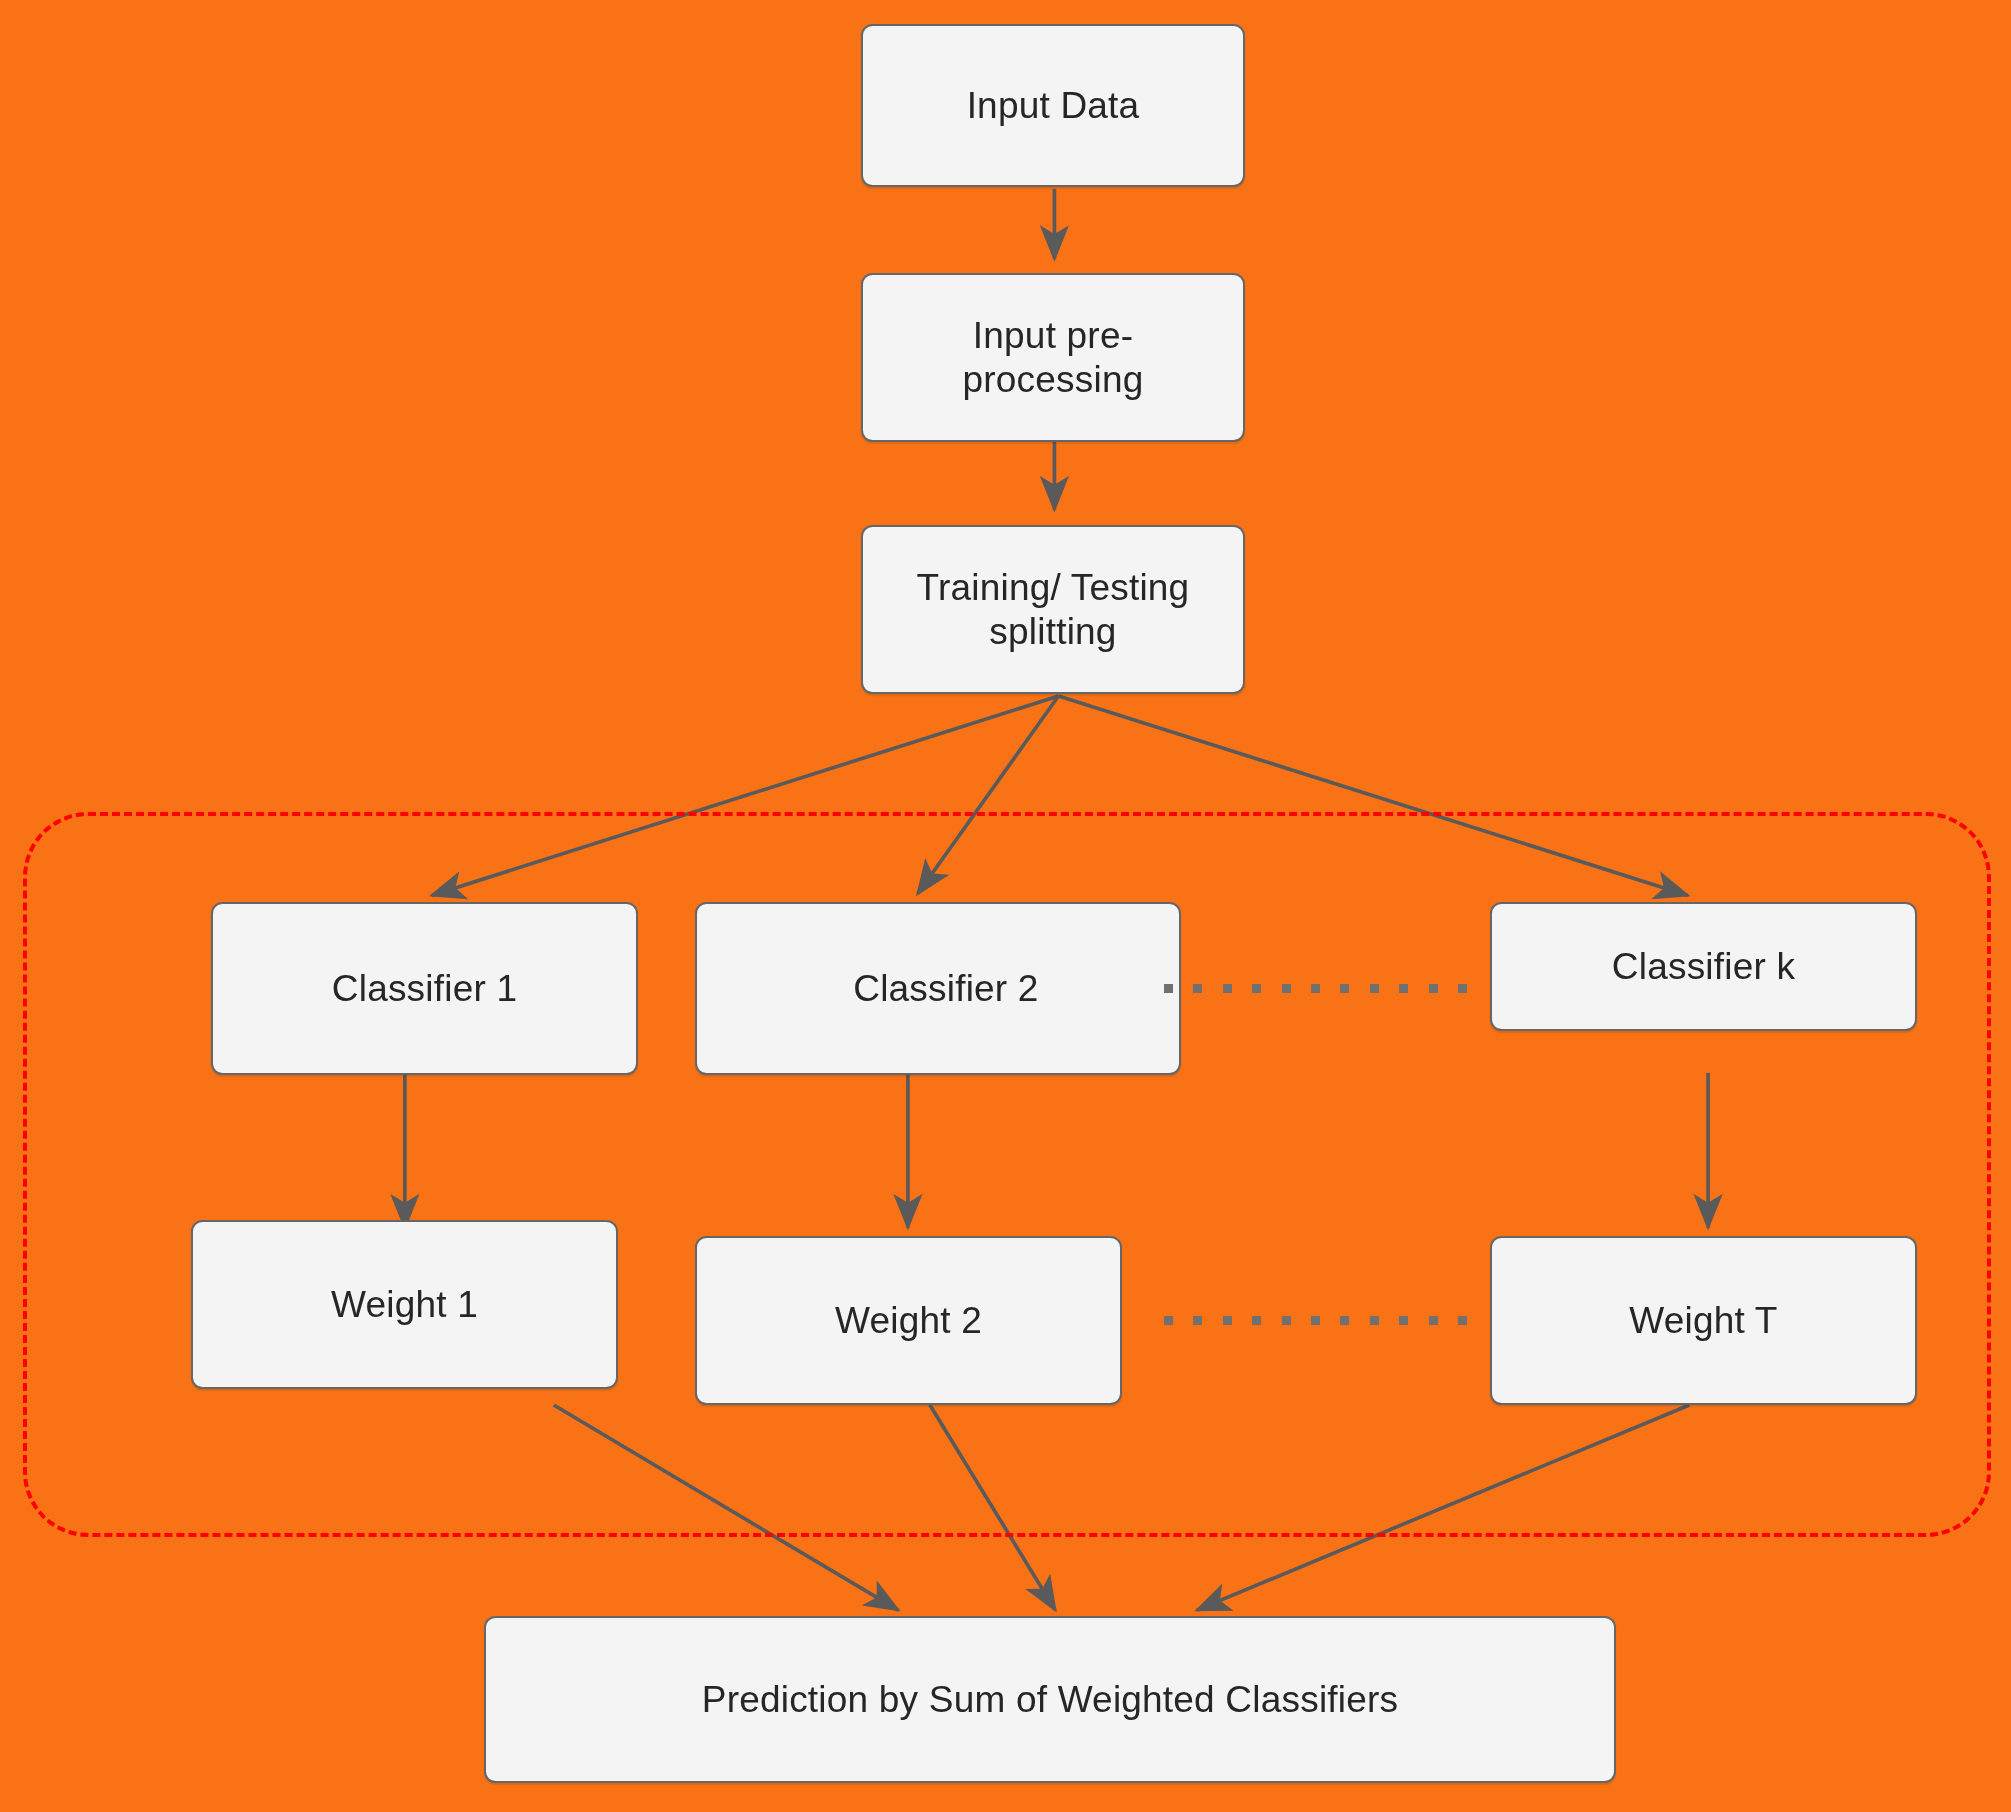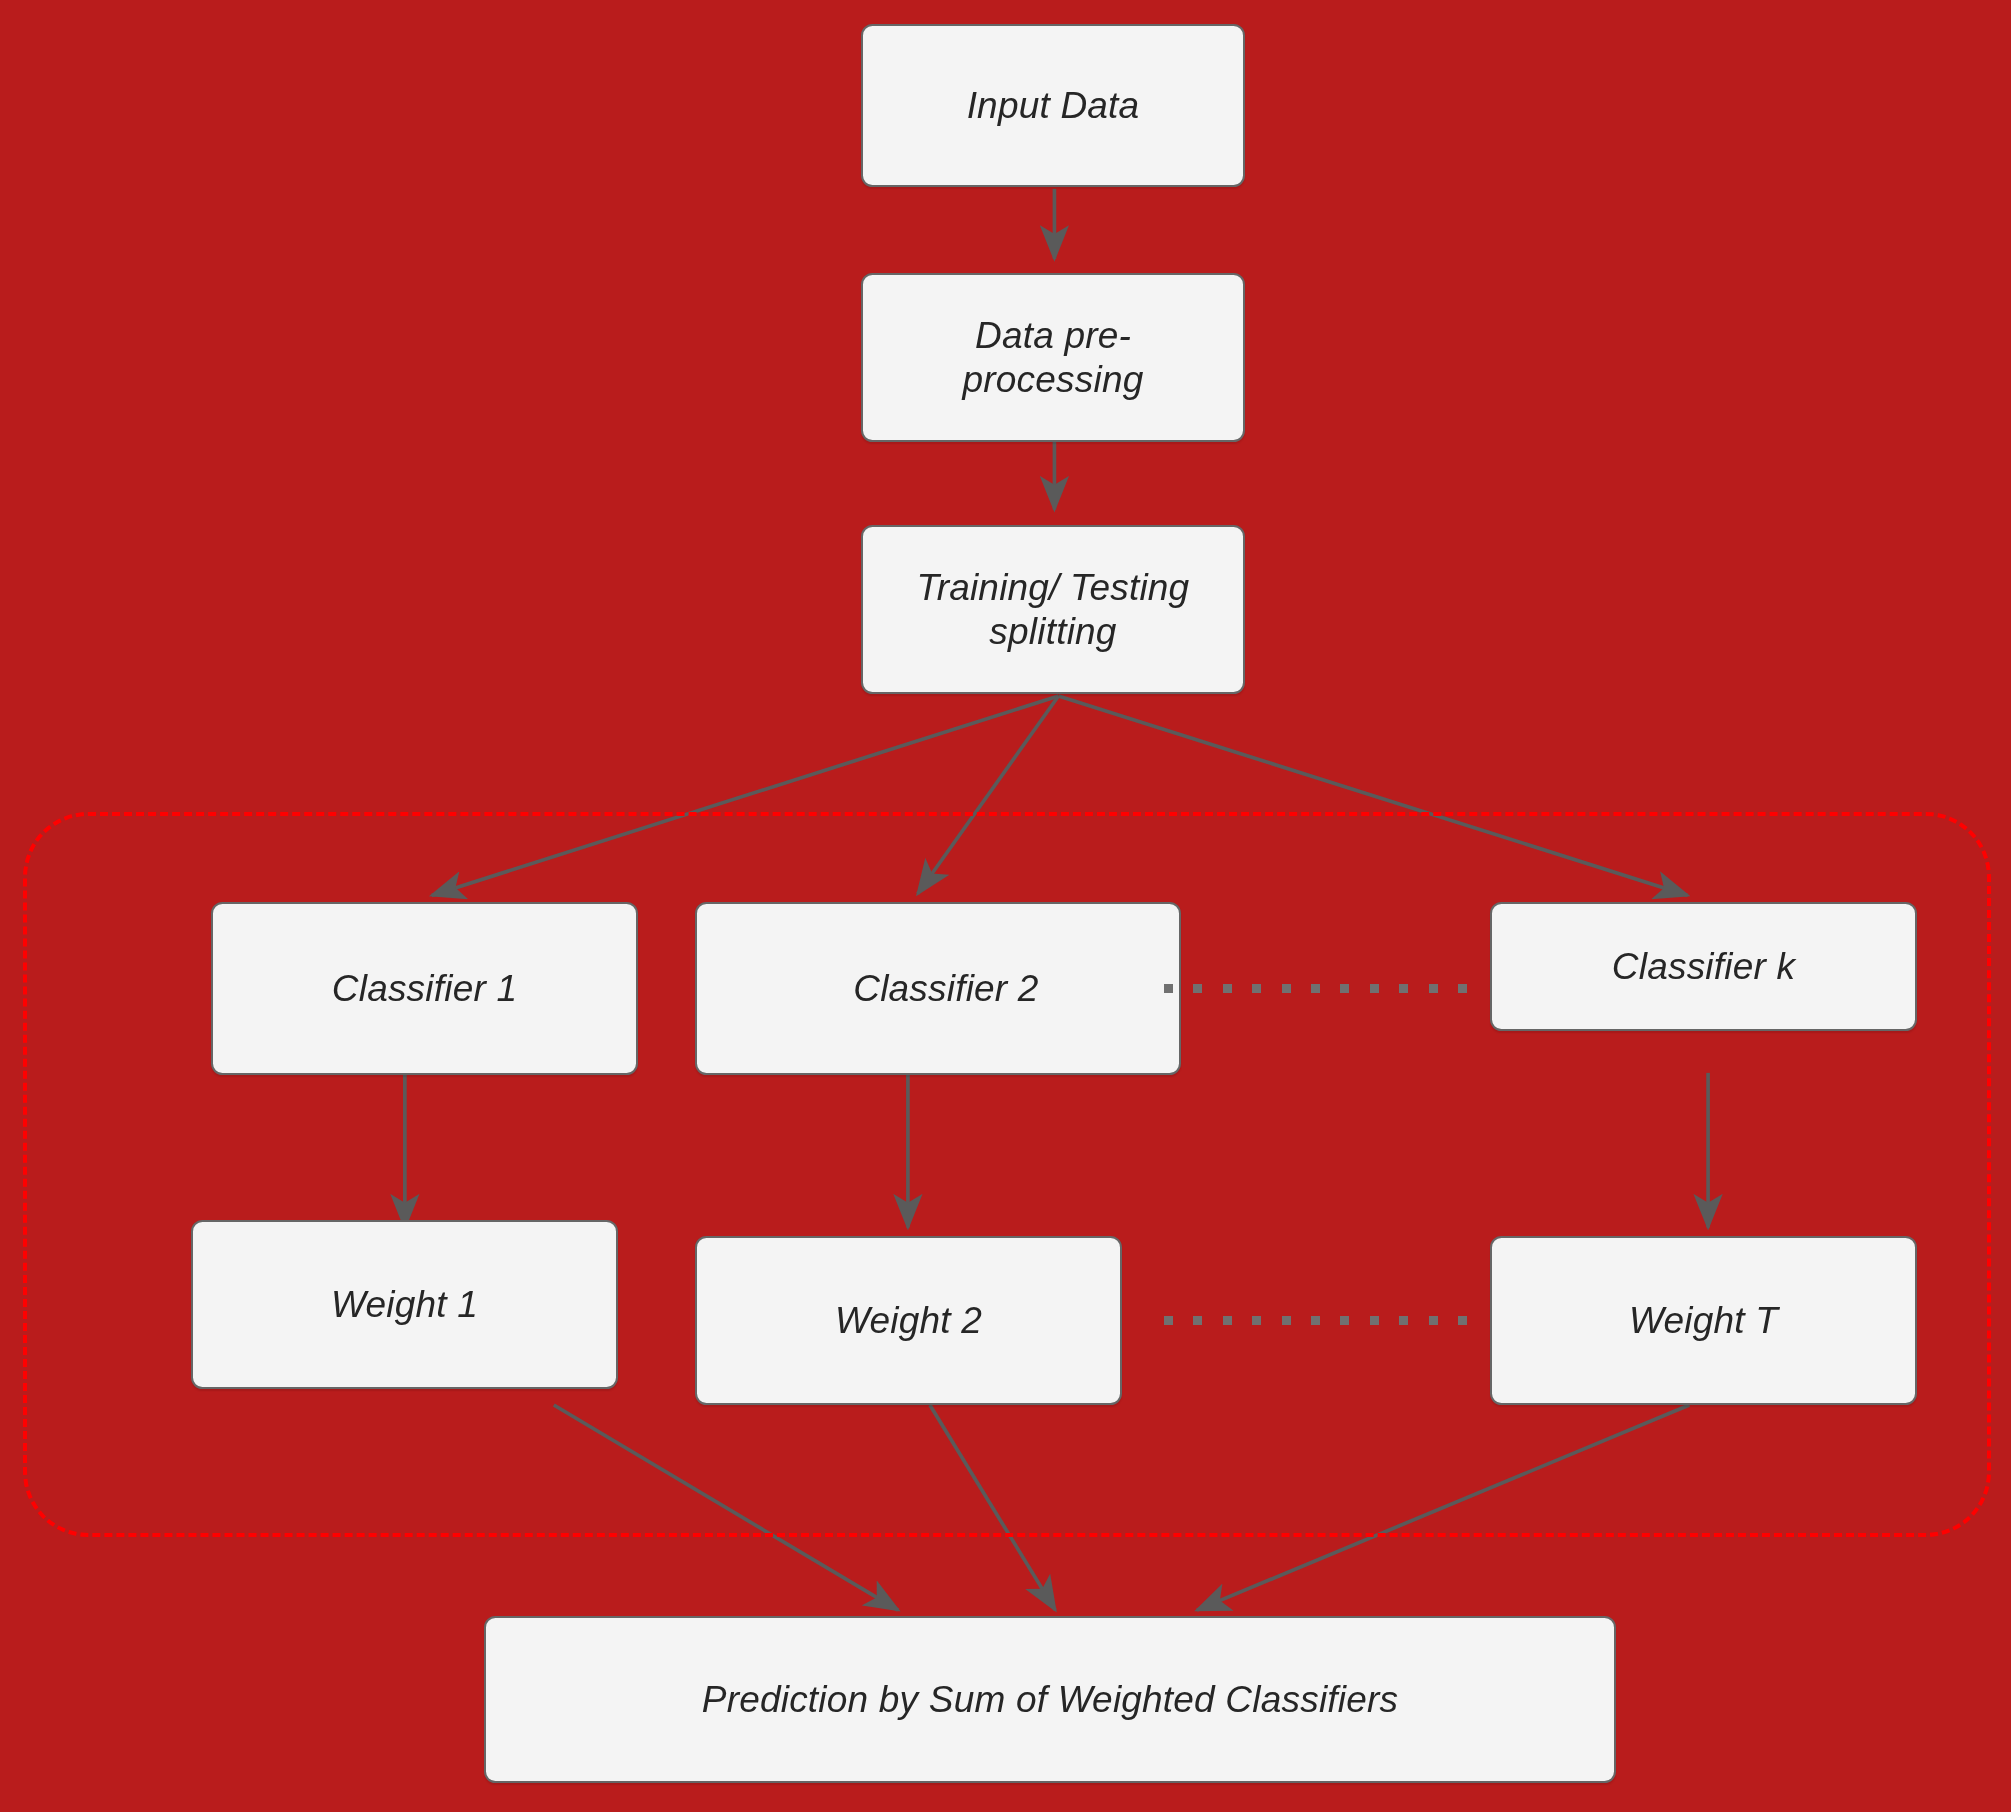--- a/index.html
+++ b/index.html
@@ -4,24 +4,23 @@
 <style>
   html, body {
     margin: 0;
     padding: 0;
     background: #ffffff;
   }
   #canvas {
     position: relative;
     width: 2012px;
     height: 1812px;
-    background: #b91c1c;
+    background: #f97316;
     overflow: hidden;
     font-family: "Liberation Sans", sans-serif;
-    font-style: italic;
   }
   #edges {
     position: absolute;
     left: 0;
     top: 0;
     width: 2012px;
     height: 1812px;
     pointer-events: none;
   }
   .node {
@@ -95,21 +94,21 @@
     </g>
   </svg>
 
   <div class="ensemble-boundary" style="left:23px; top:812px; width:1968px; height:725px;"></div>
 
   <div class="node" style="left:861px; top:24.4px; width:384px; height:163px;">
     <span class="node-text">Input Data</span>
   </div>
 
   <div class="node" style="left:861px; top:273px; width:384px; height:169px;">
-    <span class="node-text">Data pre-
+    <span class="node-text">Input pre-
 processing</span>
   </div>
 
   <div class="node" style="left:861px; top:525px; width:384px; height:169px;">
     <span class="node-text">Training/ Testing
 splitting</span>
   </div>
 
   <div class="node" style="left:191px; top:902px; width:427px; height:173px;margin-left:20px;">
     <span class="node-text">Classifier 1</span>

